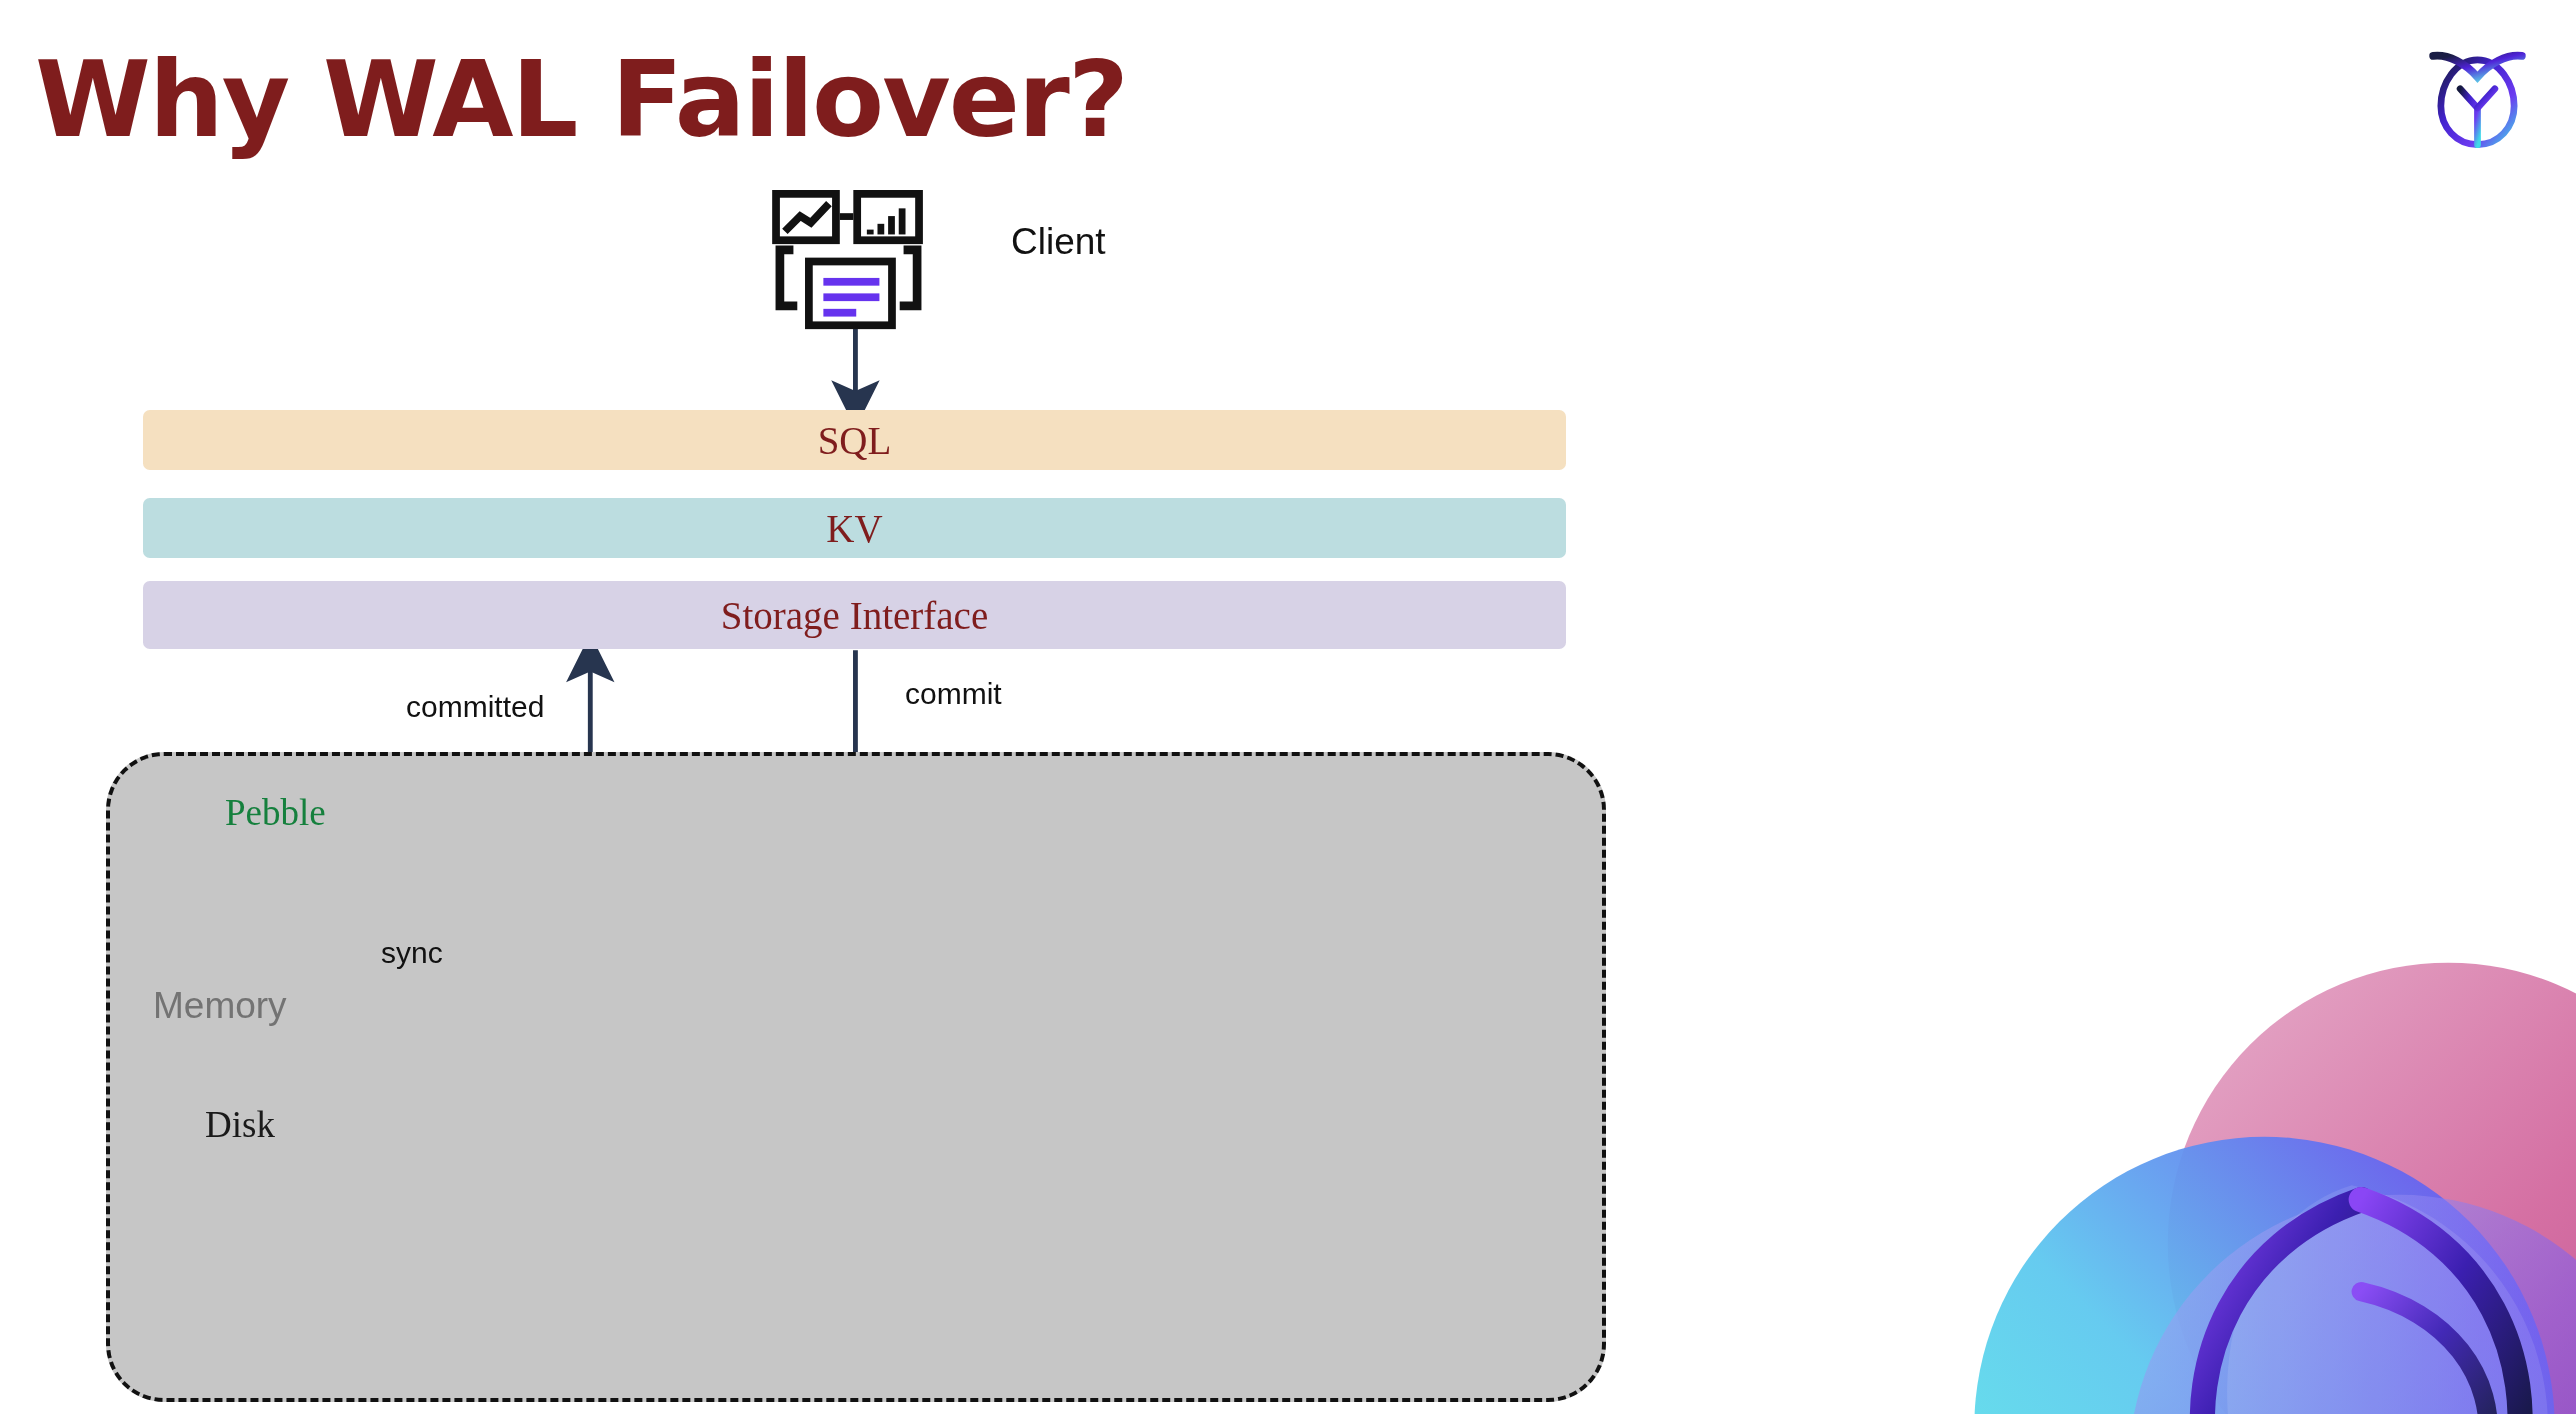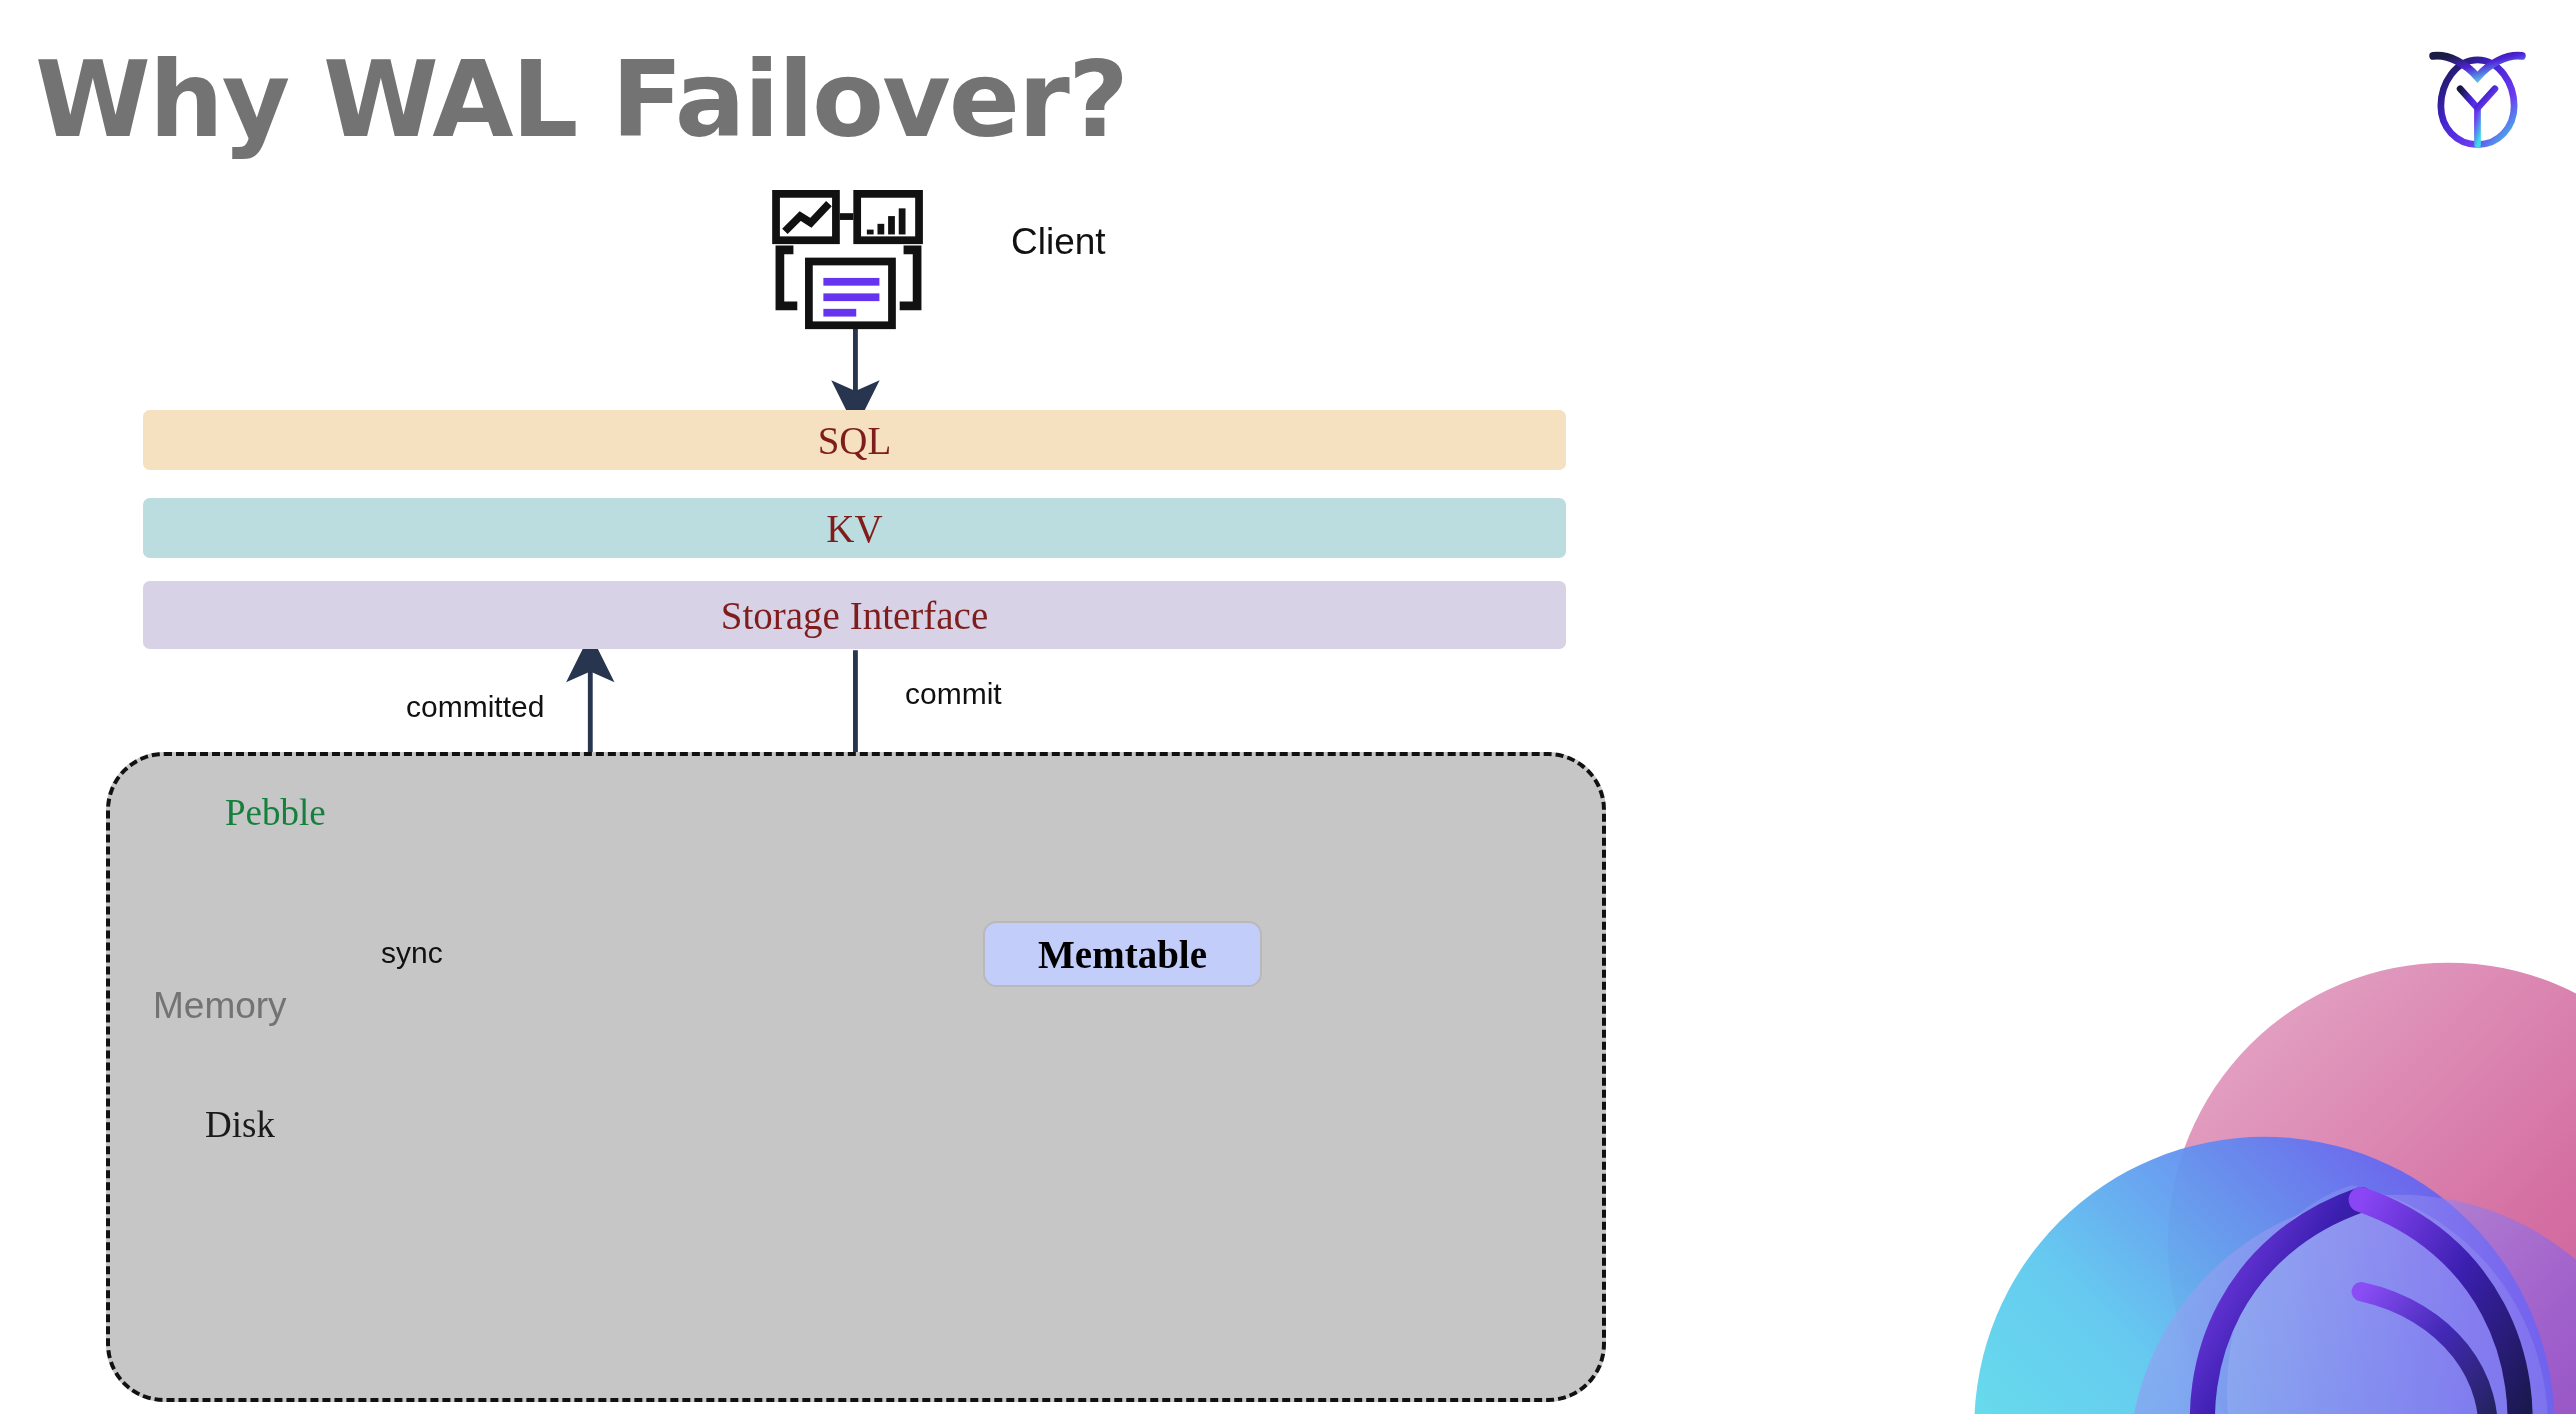--- a/index.html
+++ b/index.html
@@ -20,21 +20,21 @@
 
   
   #page-title {
     position: absolute;
     left: 35px;
     top: 39px;
     font-family: "DejaVu Sans", sans-serif;
     font-weight: bold;
     font-size: 105px;
     letter-spacing: -1.9px;
-    color: #737373;
+    color: #7f1d1d;
     white-space: nowrap;
   }
 
   
   #brand-logo {
     position: absolute;
     left: 2410px;
     top: 27px;
     width: 135px;
     height: 135px;
@@ -277,23 +277,20 @@
 
   
   <div id="pebble-container">
     
   </div>
   <div id="pebble-label">Pebble</div>
   <div id="memory-label">Memory</div>
   <div id="disk-label">Disk</div>
 
   
-  <div id="box-memtable" class="node-box">
-    <span>Memtable</span>
-  </div>
 
   
   <svg id="arrows" viewBox="0 0 2662 1462">
     <defs>
       <marker id="ah" markerWidth="12" markerHeight="12" refX="6" refY="6" orient="auto" markerUnits="strokeWidth">
         <path d="M1,1 L11,6 L1,11 L3.2,6 Z" fill="#27354f"></path>
       </marker>
     </defs>
     <g stroke="#27354f" stroke-width="5" fill="none" marker-end="url(#ah)">
 

